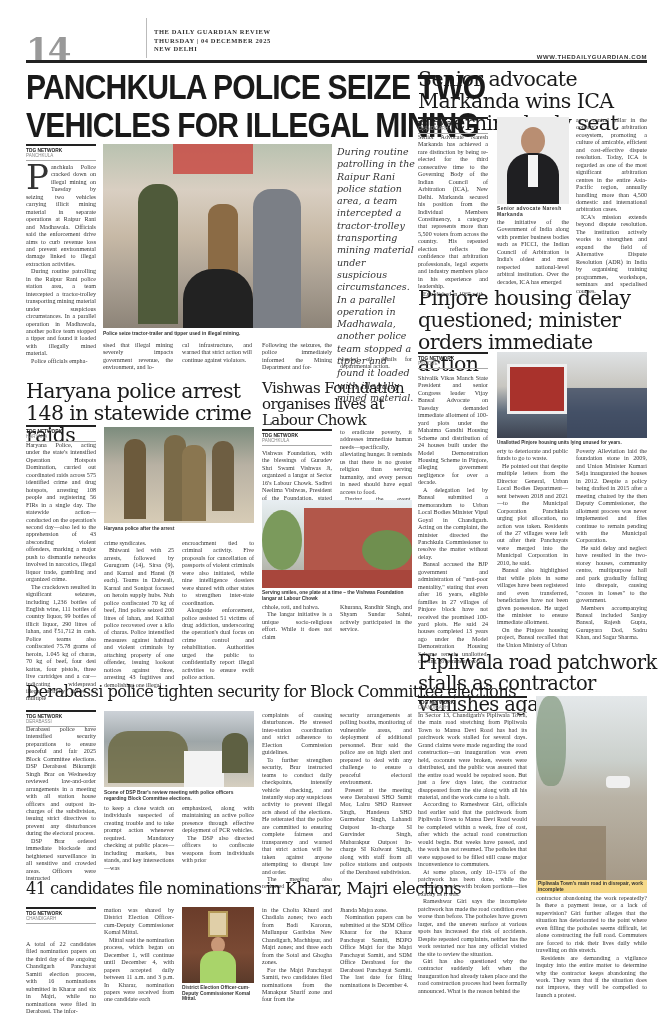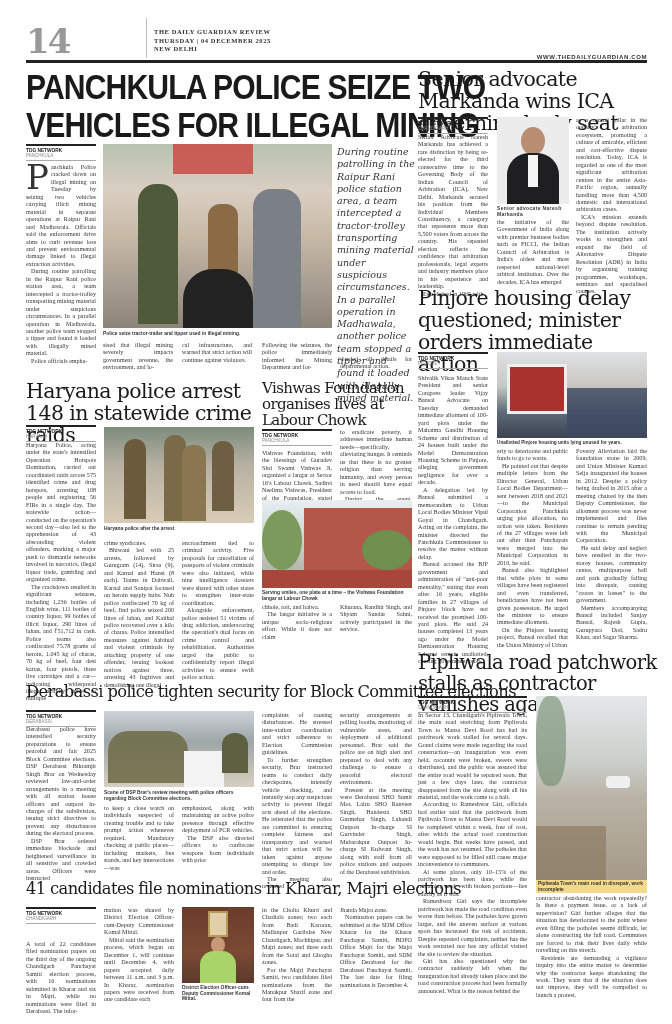--- a/index.html
+++ b/index.html
@@ -1,19 +1,19 @@
 <!DOCTYPE html>
 <html><head>
 <meta charset="utf-8">
 <style>
 *{box-sizing:border-box;margin:0;padding:0}
 body{width:672px;height:1024px;background:#fff;font-family:"Liberation Serif",serif;color:#222;overflow:hidden;position:relative}
 .abs{position:absolute}
 .masthead{left:26px;top:14px;width:621px;height:46px}
-.pg-num{position:absolute;left:0;top:7px;font-family:"DejaVu Serif",serif;font-size:34px;color:#999;font-weight:bold;letter-spacing:-2px}
+.pg-num{position:absolute;left:0;top:16px;font-family:"DejaVu Serif",serif;font-size:34px;color:#999;font-weight:bold;letter-spacing:-2px}
 .sec-name{position:absolute;left:40px;top:10px;font-family:"Liberation Serif",serif;font-size:38px;color:#222;line-height:1}
 .mast-div{position:absolute;left:120px;top:4px;width:1px;height:40px;background:#bbb}
 .mast-info{position:absolute;left:128px;top:14px;font-size:6.5px;letter-spacing:.6px;font-weight:bold;line-height:8.5px;color:#333}
 .site{position:absolute;right:0;top:40px;font-family:"Liberation Sans",sans-serif;font-size:6px;letter-spacing:.6px;font-weight:bold;color:#333}
 .rule{position:absolute;left:26px;top:60px;width:621px;height:3px;background:#222}
 .hl-condensed{font-family:"Liberation Sans",sans-serif;font-weight:bold;font-size:35px;line-height:38px;letter-spacing:-1px;color:#1a1a1a;transform:scaleX(.86);transform-origin:left top;white-space:nowrap}
 .hl{font-family:"DejaVu Serif",serif;color:#1a1a1a;line-height:1.08;letter-spacing:-.6px}
 .byline{border-top:2.5px solid #222;padding-top:2px}
 .byline .net{font-family:"Liberation Sans",sans-serif;font-size:4.8px;font-weight:bold;display:block}
 .byline .loc{font-family:"Liberation Sans",sans-serif;font-size:4.5px;color:#888;display:block;border-bottom:1px solid #aaa;padding-bottom:2px}

